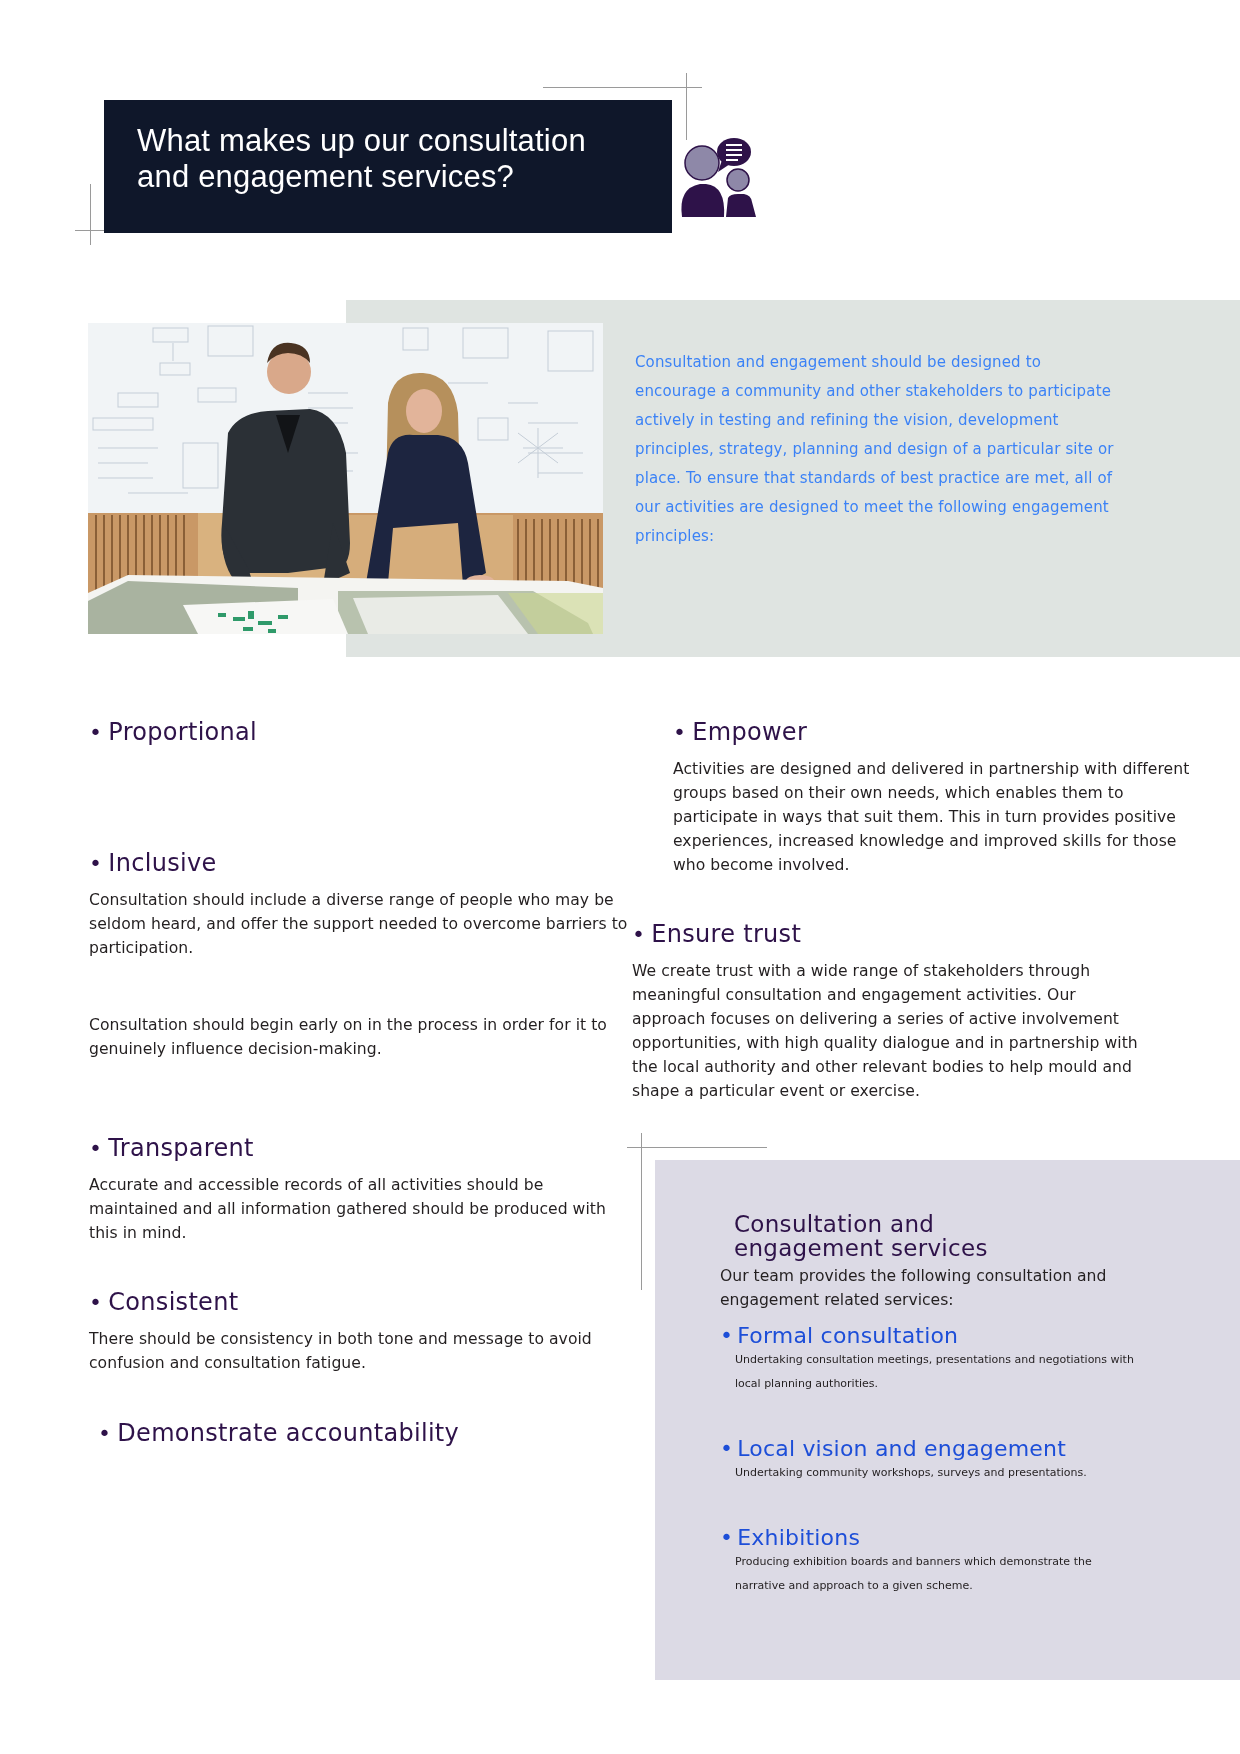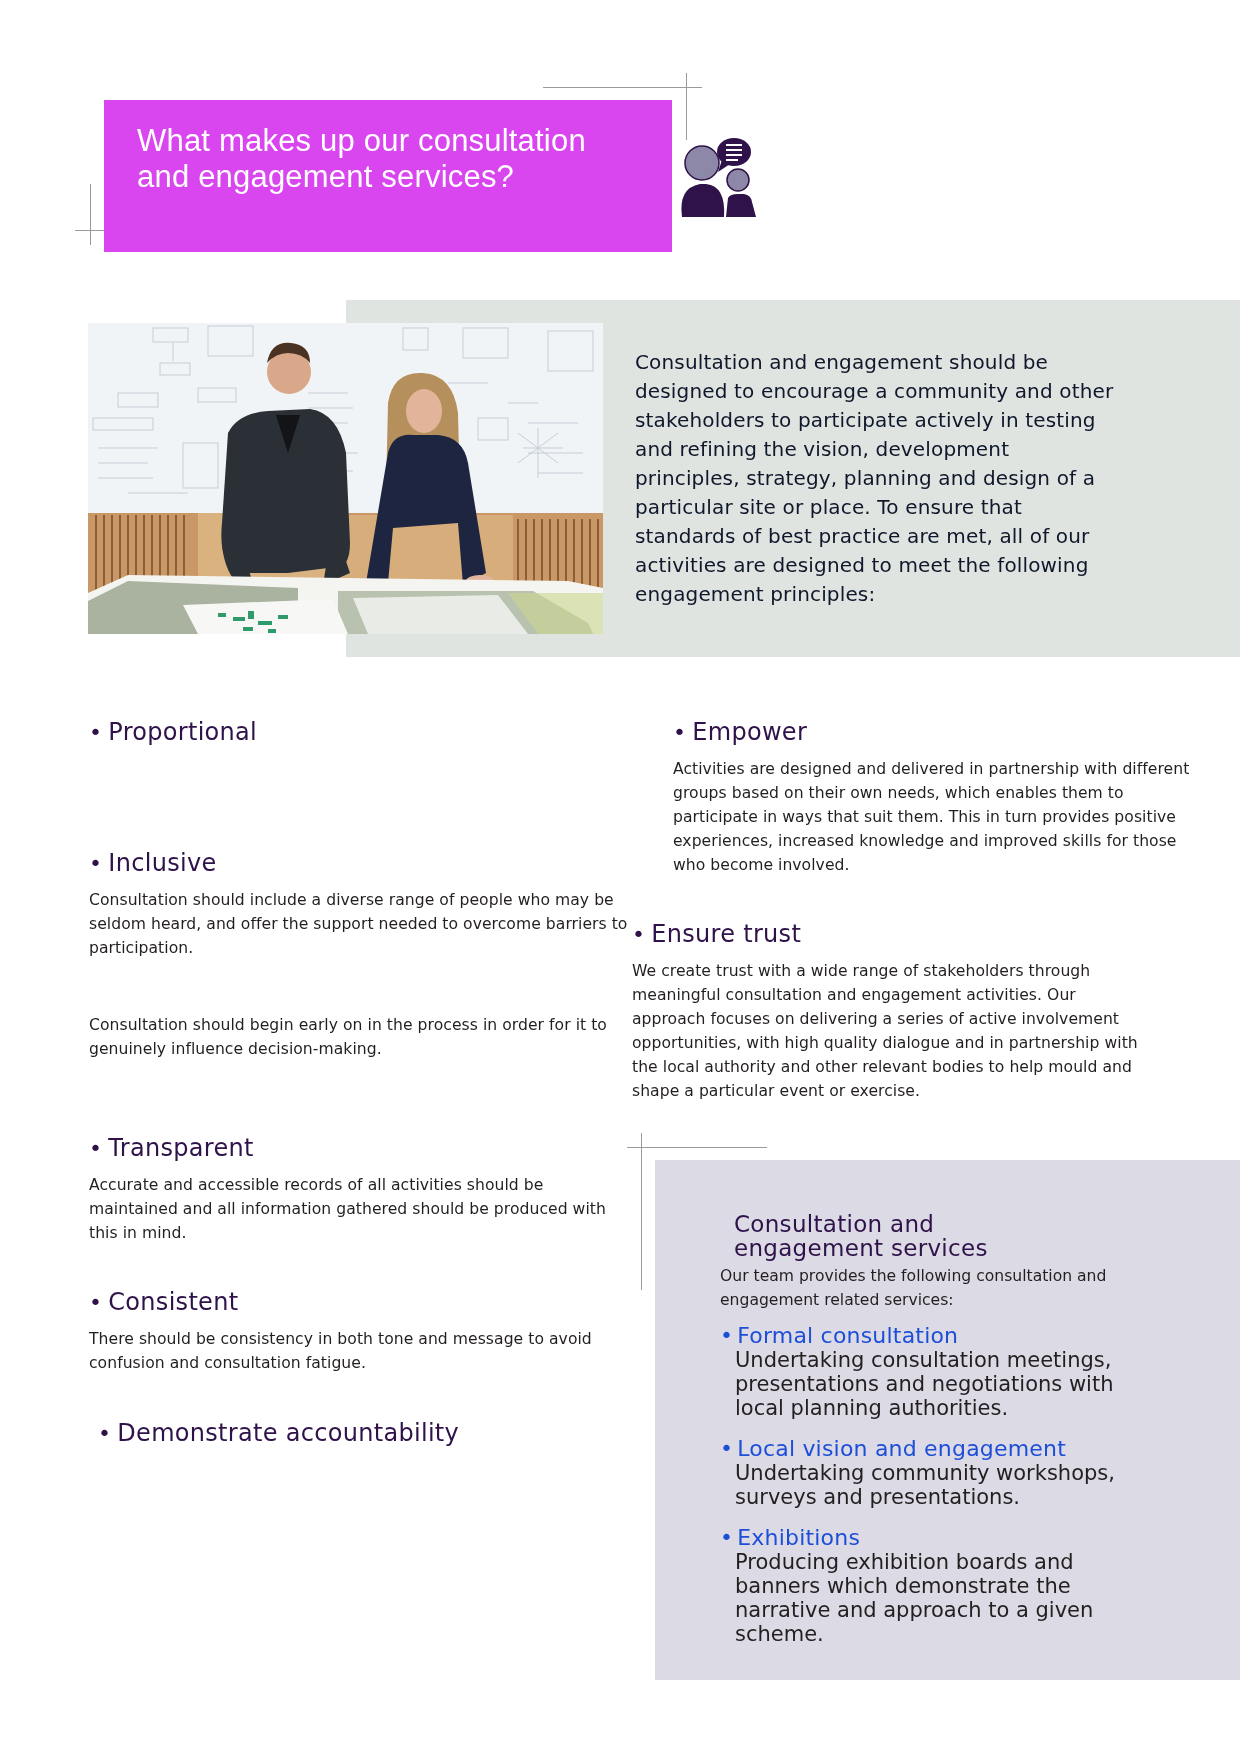--- a/index.html
+++ b/index.html
@@ -17,22 +17,22 @@
     }
 
     
     .hline { position: absolute; height: 1px; background: #9a9a9a; }
     .vline { position: absolute; width: 1px; background: #9a9a9a; }
 
     
     .header-box {
       position: absolute;
       left: 104px; top: 100px;
-      width: 568px; height: 152px;
-      background: #d946ef;
+      width: 568px; height: 133px;
+      background: #0f172a;
       box-sizing: border-box;
       padding: 23px 2px 0 33px;
     }
     .header-title {
       color: #ffffff;
       font-family: "Liberation Sans", sans-serif;
       font-size: 31px;
       line-height: 36px;
       font-weight: normal;
       margin: 0;
@@ -56,23 +56,23 @@
       position: absolute;
       left: 88px; top: 323px;
       width: 515px; height: 311px;
       overflow: hidden;
     }
     .intro-text {
       position: absolute;
       left: 635px; top: 348px;
       width: 480px;
       font-family: "DejaVu Sans", sans-serif;
-      font-size: 20px;
+      font-size: 15px;
       line-height: 29px;
-      color: #0f172a;
+      color: #3b82f6;
       margin: 0;
       letter-spacing: 0.15px;
     }
 
     
     .principle {
       position: absolute;
       width: 540px;
     }
     .principle h3 {
@@ -134,21 +134,21 @@
       font-size: 22px;
       line-height: 24px;
       color: #1d4ed8;
       letter-spacing: 0.2px;
     }
     .service-item .svc-title .bullet {
       margin-right: 4px;
     }
     .service-item .svc-desc {
       margin: 0 0 0 15px;
-      font-size: 21px;
+      font-size: 11px;
       line-height: 24px;
       color: #231f20;
     }
   </style>
 </head>
 <body>
 
 <div class="hline" style="left:543px; top:87px; width:159px;"></div>
 <div class="vline" style="left:686px; top:73px; height:67px;"></div>
 <div class="hline" style="left:75px; top:230px; width:173px;"></div>

